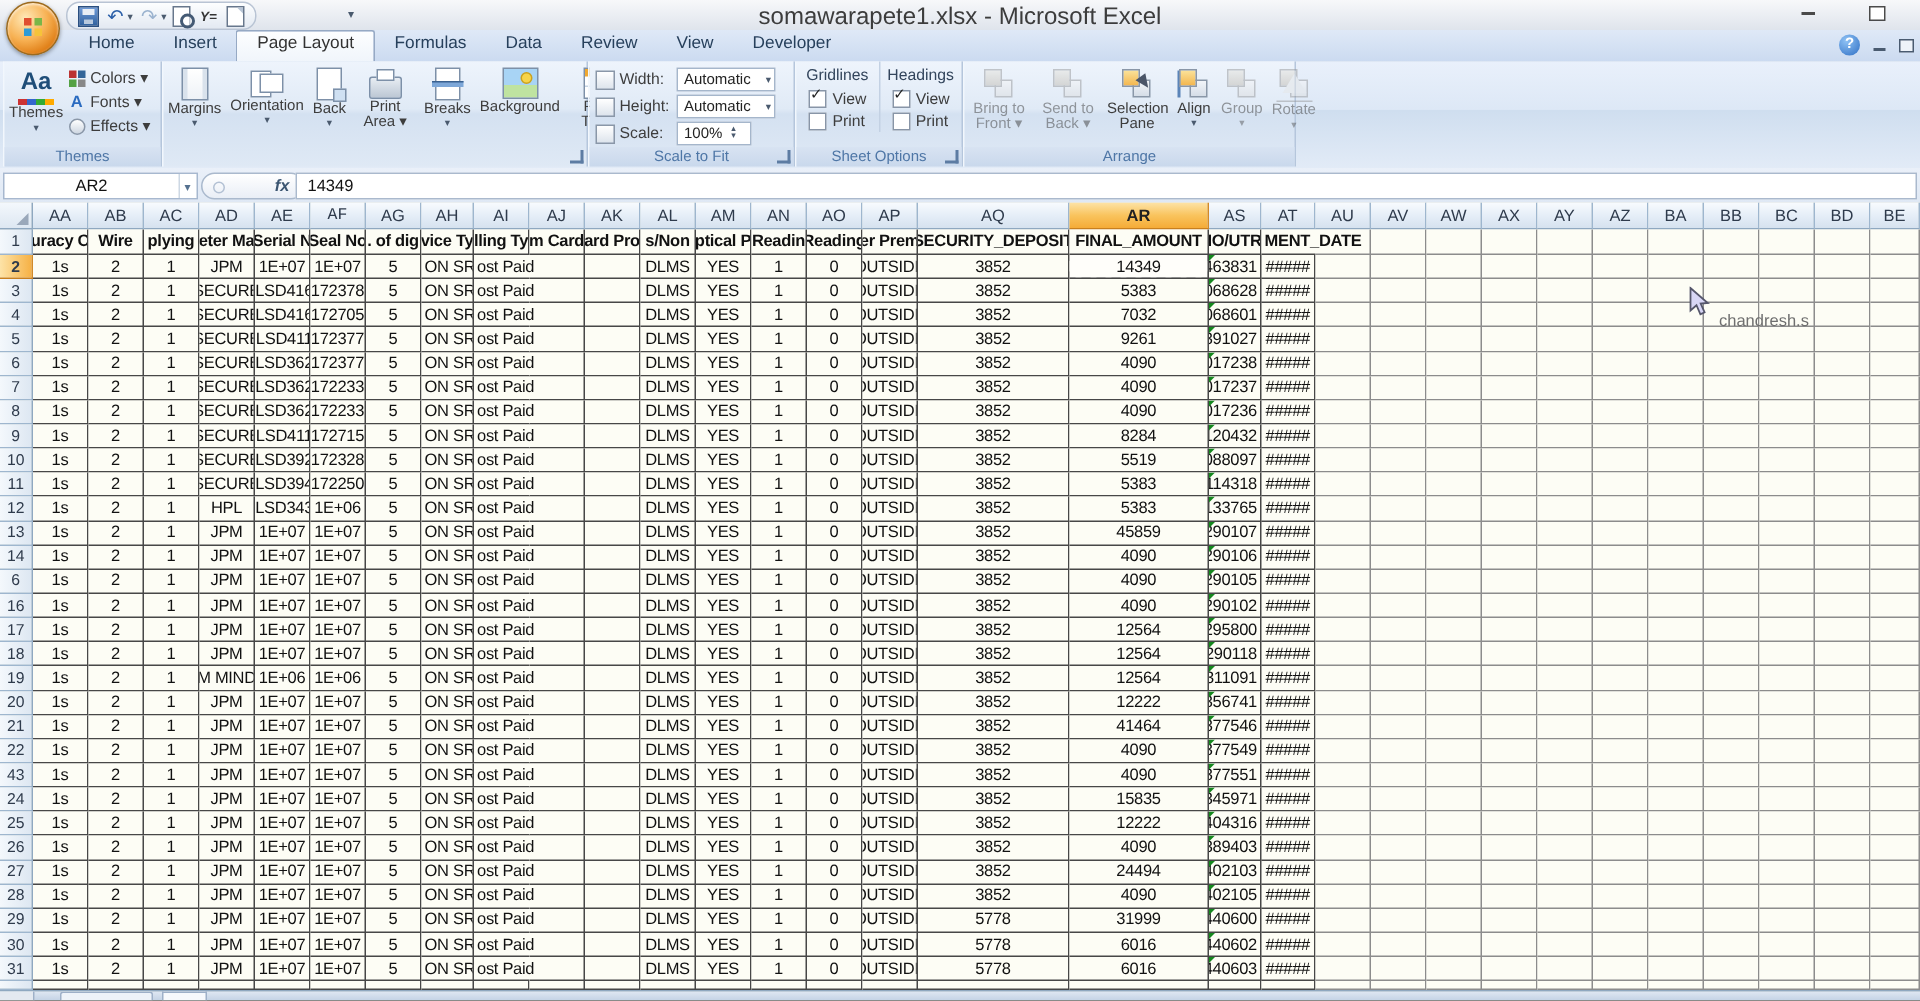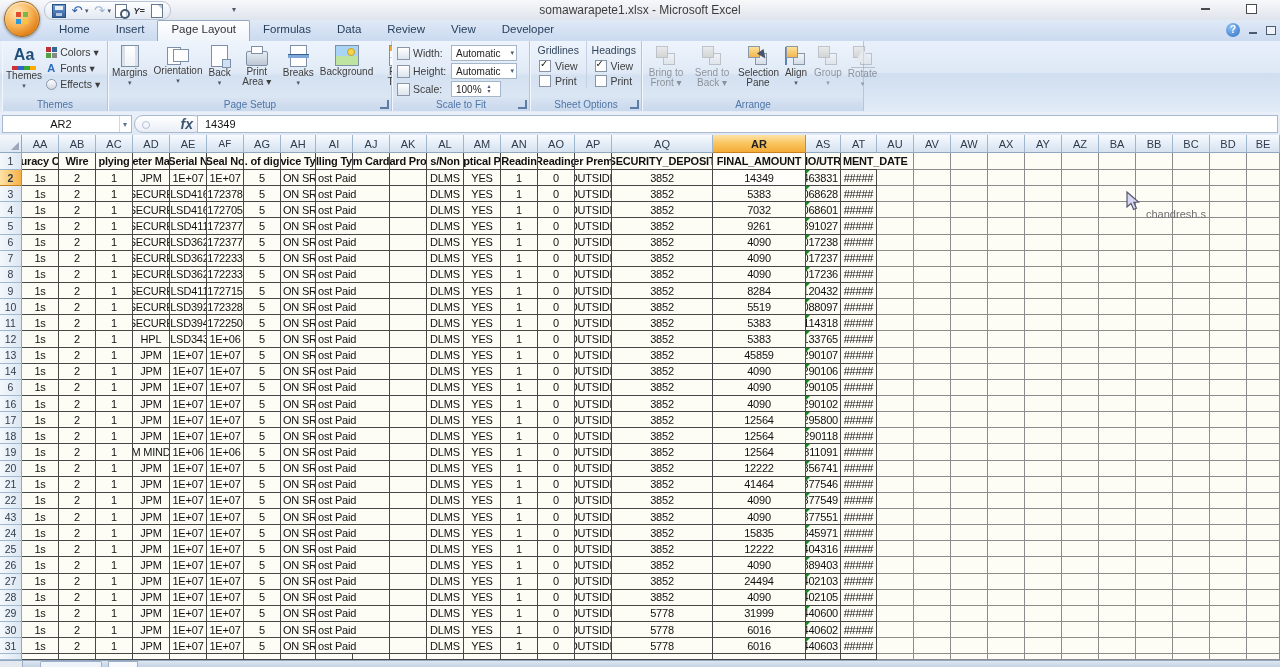--- a/index.html
+++ b/index.html
@@ -1,21 +1,21 @@
 <!DOCTYPE html>
 <html><head>
 <meta charset="utf-8">
 <style>
   html,body{margin:0;padding:0;background:#000;}
   #app{position:relative;width:1280px;height:667px;overflow:hidden;
        font-family:"Liberation Sans","DejaVu Sans",sans-serif;background:#fdfdf5;}
   
   #titlebar{position:absolute;left:0;top:0;width:100%;height:20px;
     background:linear-gradient(#f7f8fa,#dfe4ec);border-bottom:1px solid #c8cfda;}
-  #title-text{position:absolute;left:0;right:0;top:3px;text-align:center;font-size:12px;color:#3c3c3c;}
+  #title-text{position:absolute;left:0;right:0;top:3px;text-align:center;font-size:16px;color:#3c3c3c;}
   #qat{position:absolute;left:44px;top:1px;height:17px;display:flex;align-items:center;gap:4px;
     padding:0 7px;border:1px solid #b9c4d4;border-radius:9px;
     background:linear-gradient(#fdfeff,#e3e9f2);}
   .qbtn{display:flex;align-items:center;gap:1px;}
   .qarr{font-size:7px;color:#4a5a6e;}
   .qic{display:inline-block;position:relative;width:14px;height:14px;text-align:center;}
   .qic-save{width:12px;height:12px;background:linear-gradient(#6f9bd8,#31629e);border:1px solid #2a4f80;}
   .qic-save::before{content:"";position:absolute;left:2px;top:1px;right:2px;height:4px;background:#e8eef5;}
   .qic-save::after{content:"";position:absolute;left:3px;bottom:1px;right:3px;height:3px;background:#b8c9de;}
   .qic-undo{color:#2b5fa8;font-size:13px;line-height:14px;}
@@ -129,21 +129,21 @@
   #fbar{position:absolute;left:0;top:112px;width:100%;height:23px;
     background:linear-gradient(#eaf0f9,#dfe8f4);border-bottom:1px solid #aab9cd;}
   #namebox{position:absolute;left:2px;top:3px;width:128px;height:16px;background:#fff;border:1px solid #a7b8cf;
     font-size:11px;display:flex;align-items:center;}
   #namebox .val{flex:1;text-align:center;color:#111;}
   #namebox .arr{font-size:8px;color:#55718f;padding-right:4px;border-left:1px solid #cdd8e4;padding-left:3px;height:100%;
     display:flex;align-items:center;}
   #fxpill{position:absolute;left:134px;top:3px;width:58px;height:16px;border:1px solid #aab9cd;border-radius:9px;
     background:linear-gradient(#fff,#e9eef6);display:flex;align-items:center;justify-content:flex-end;padding-right:9px;}
   #fxpill::before{content:"";position:absolute;left:7px;top:5px;width:6px;height:6px;border-radius:50%;border:1px solid #b3c1d4;}
-  #fx-label{font-size:14px;font-style:italic;font-weight:bold;color:#3c5672;}
+  #fx-label{font-size:11px;font-style:italic;font-weight:bold;color:#3c5672;}
   #fml{position:absolute;left:197px;top:3px;right:2px;height:16px;background:#fff;border:1px solid #aab9cd;
     font-size:11px;color:#111;display:flex;align-items:center;padding-left:7px;}
   
   #grid{position:absolute;left:0;top:135px;right:0;bottom:0;overflow:hidden;background:#fdfdf5;}
   .gridrow{display:flex;width:1280px;}
   .corner{width:22px;height:18px;box-sizing:border-box;background:linear-gradient(#f4f8fc,#dde7f2);
     border-right:1px solid #8fa8c0;border-bottom:1px solid #8fa8c0;position:relative;flex:none;}
   .corner::after{content:"";position:absolute;right:2px;bottom:2px;width:0;height:0;
     border-left:8px solid transparent;border-bottom:8px solid #9aa8ba;}
   .colhdr{height:18px;box-sizing:border-box;flex:none;
@@ -300,21 +300,20 @@
           </div>
           <div class="rbtn">
             <span class="ric ic-background"></span>
             <span class="lbl">Background</span>
           </div>
           <div class="rbtn wrap">
             <span class="ric ic-print-titles"></span>
             <span class="lbl">Print Titles</span>
           </div>
         </div>
-      <div class="rgroup-label">Page Setup</div>
       <div class="launcher"></div>
     </div>
 
     <div class="rgroup" style="left:392px;width:136px;">
       <div class="gcontent">
           <div id="stf-rows">
             <div class="stf-row">
               <span class="si-box"></span>
               <span class="stf-lab">Width:</span>
               <div class="combo">

